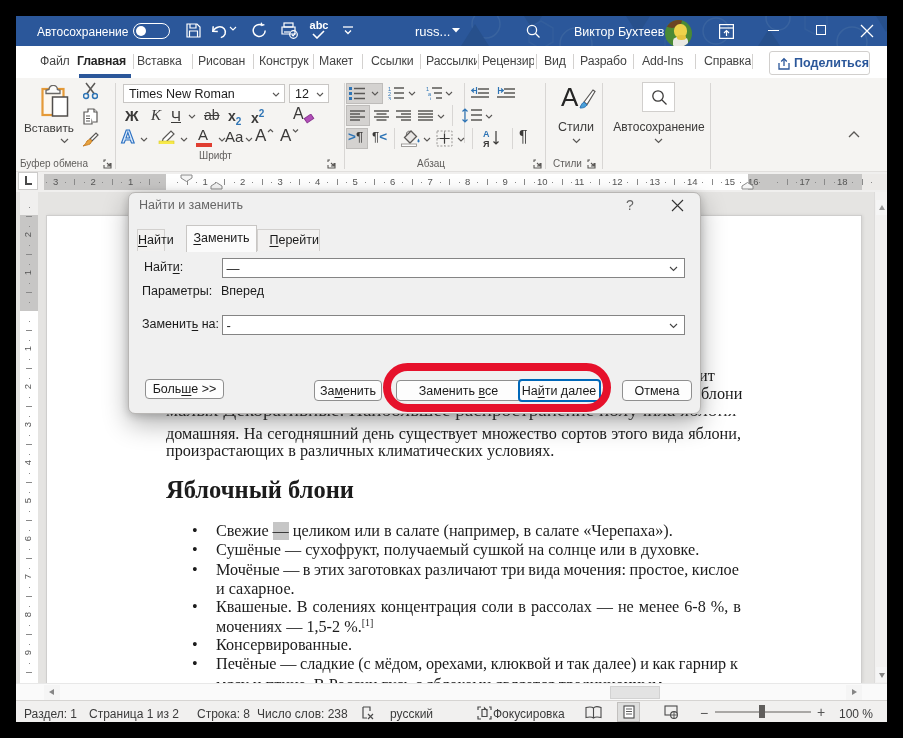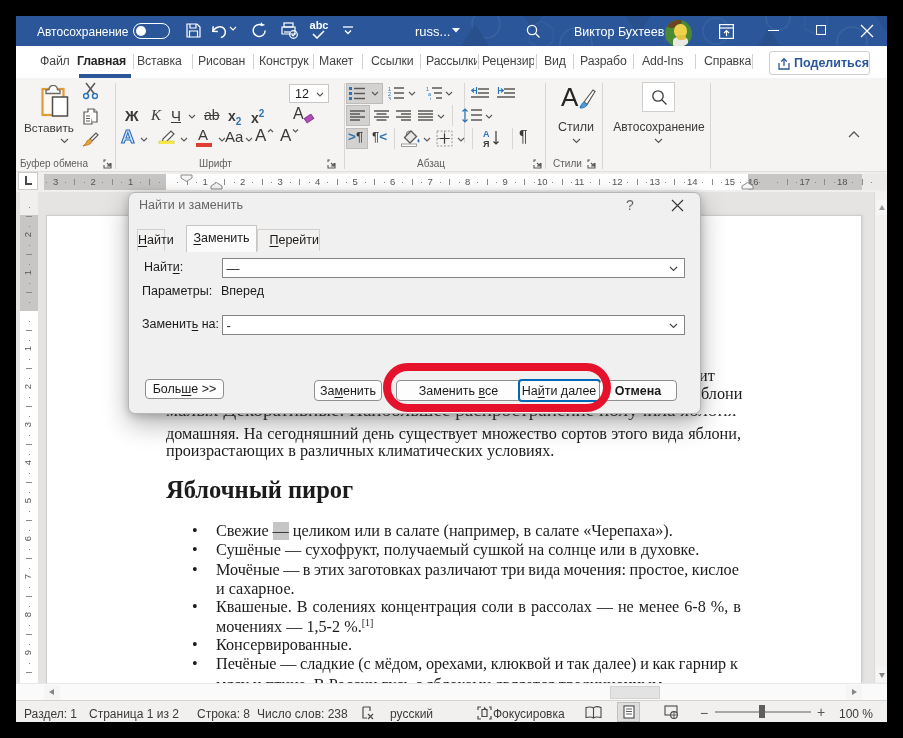--- a/index.html
+++ b/index.html
@@ -194,20 +194,26 @@
     <svg style="position:absolute;left:64px;top:52px" width="19" height="17" viewBox="0 0 19 17">
       <path d="M10 9 l6 -6 2 2 -6 6 z" fill="#fff" stroke="#5a5856" stroke-width="1.2"></path>
       <path d="M3 16 c2 -1 3 -3 4 -5 l3 -2 2 2 -2 3 c-2 1 -4 1 -7 2 z" fill="#e8a33d" stroke="#c87f28" stroke-width="1"></path>
     </svg>
     <div class="glabel" style="left:4px;top:80px;">Буфер обмена</div>
     <svg style="position:absolute;left:87px;top:81px" width="10" height="10" viewBox="0 0 10 10" fill="none" stroke="#5a5856" stroke-width="1.1">
       <path d="M3 1 h-2 v2 M1 6 v3 h3 M8 4 v5 h-5 M4 4 l3 3 M7 4 v3 h-3"></path>
     </svg>
     <div class="gsep" style="left:99px;"></div>
 
+    <div style="position:absolute;left:107px;top:6px;width:162px;height:19px;background:#fff;border:1px solid #c8c6c4;">
+      <div style="position:absolute;left:5px;top:2px;font-size:12.5px;color:#1d1d1d;">Times New Roman</div>
+      <svg style="position:absolute;right:4px;top:7px" width="8" height="5" viewBox="0 0 8 5" fill="none" stroke="#5a5856" stroke-width="1.1">
+          <path d="M1 1 l3 3 3 -3"></path>
+        </svg>
+    </div>
     <div style="position:absolute;left:273px;top:6px;width:40px;height:19px;background:#fff;border:1px solid #c8c6c4;">
       <div style="position:absolute;left:5px;top:2px;font-size:12.5px;color:#1d1d1d;">12</div>
       <svg style="position:absolute;right:4px;top:7px" width="8" height="5" viewBox="0 0 8 5" fill="none" stroke="#5a5856" stroke-width="1.1">
           <path d="M1 1 l3 3 3 -3"></path>
         </svg>
     </div>
     <div class="ricon" style="left:109px;top:29px;font-size:15px;font-weight:bold;">Ж</div>
     <div class="ricon" style="left:135px;top:29px;font-size:15px;font-style:italic;font-family:'Liberation Serif',serif;">K</div>
     <div class="ricon" style="left:155px;top:29px;font-size:15px;text-decoration:underline;">Ч</div>
     <svg class="chev" style="left:172px;top:36px" width="8" height="5" viewBox="0 0 8 5" fill="none" stroke="#5a5856" stroke-width="1.1">
@@ -243,21 +249,21 @@
         <path d="M1 1 l3 3 3 -3"></path>
       </svg>
     <div class="ricon" style="left:239px;top:48px;font-size:17px;">A</div>
     <svg style="position:absolute;left:251px;top:50px" width="7" height="5" viewBox="0 0 7 5" fill="none" stroke="#5a5856" stroke-width="1.2">
         <path d="M1 4 L3.5 1.5 L6 4"></path>
       </svg>
     <div class="ricon" style="left:264px;top:48px;font-size:17px;">A</div>
     <svg style="position:absolute;left:276px;top:50px" width="7" height="5" viewBox="0 0 7 5" fill="none" stroke="#5a5856" stroke-width="1.2">
         <path d="M1 1.5 L3.5 4 L6 1.5"></path>
       </svg>
-    <div class="glabel" style="left:183px;top:80px;">Шрифт</div>
+    <div class="glabel" style="left:183px;top:72px;">Шрифт</div>
     <svg style="position:absolute;left:311px;top:81px" width="10" height="10" viewBox="0 0 10 10" fill="none" stroke="#5a5856" stroke-width="1.1">
       <path d="M3 1 h-2 v2 M1 6 v3 h3 M8 4 v5 h-5 M4 4 l3 3 M7 4 v3 h-3"></path>
     </svg>
     <div class="gsep" style="left:328px;"></div>
 
     <div class="sel" style="position:absolute;left:330px;top:5px;width:37px;height:21px;"></div>
     <svg style="position:absolute;left:333px;top:9px" width="17" height="13" viewBox="0 0 17 13">
       <rect x="0" y="0" width="3" height="3" fill="#2e74b5"></rect>
         <rect x="0" y="5" width="3" height="3" fill="#2e74b5"></rect>
         <rect x="0" y="10" width="3" height="3" fill="#2e74b5"></rect>
@@ -548,21 +554,21 @@
   </div>
   <div id="page"></div>
   <div id="doctext">
     <div class="doc" style="left:683px;top:351px;font-size:16.2px;">ит</div>
     <div class="doc" style="left:685px;top:369px;font-size:16.2px;">блони</div>
     <div style="position:absolute;left:150px;top:398px;width:580px;height:8px;overflow:hidden;">
       <div class="doc" style="left:0px;top:-12.5px;font-size:16.2px;color:#3a3a3a;transform:scaleX(1.18);transform-origin:0 0;">малых Декоративные. Наибольшее распространение получила яблоня</div>
     </div>
     <div class="doc just" style="left:150px;top:409px;width:575px;font-size:16.2px;">домашняя. На сегодняшний день существует множество сортов этого вида яблони,</div>
     <div class="doc" style="left:150px;top:426px;font-size:16.2px;">произрастающих в различных климатических условиях.</div>
-    <div class="doc" style="left:150px;top:460px;font-size:24.5px;font-weight:bold;">Яблочный пирог</div>
+    <div class="doc" style="left:150px;top:460px;font-size:24.5px;font-weight:bold;">Яблочный блони</div>
     <div class="doc" style="left:176px;top:506px;font-size:16.2px;">•</div>
     <div class="doc" style="left:200px;top:506px;font-size:16.2px;">Свежие <span style="background:#c6c6c6;">—</span> целиком или в салате (например, в салате «Черепаха»).</div>
     <div class="doc" style="left:176px;top:525px;font-size:16.2px;">•</div>
     <div class="doc" style="left:200px;top:525px;font-size:16.2px;">Сушёные — сухофрукт, получаемый сушкой на солнце или в духовке.</div>
     <div class="doc" style="left:176px;top:545px;font-size:16.2px;">•</div>
     <div class="doc" style="left:200px;top:545px;word-spacing:-0.6px;font-size:16.2px;">Мочёные — в этих заготовках различают три вида мочения: простое, кислое</div>
     <div class="doc" style="left:200px;top:564px;font-size:16.2px;">и сахарное.</div>
     <div class="doc" style="left:176px;top:582px;font-size:16.2px;">•</div>
     <div class="doc just" style="left:200px;top:582px;width:525px;font-size:16.2px;">Квашеные. В солениях концентрация соли в рассолах — не менее 6-8 %, в</div>
     <div class="doc" style="left:200px;top:601px;font-size:16.2px;">мочениях — 1,5-2 %.<sup style="font-size:10px;">[1]</sup></div>
@@ -644,16 +650,16 @@
     <div class="combo" style="left:92.5px;top:122px;width:463px;height:20px;">
       <div style="position:absolute;left:4px;top:2px;font-size:13px;color:#1a1a1a;">-</div>
       <svg style="position:absolute;right:6px;top:7px" width="9" height="6" viewBox="0 0 9 6" fill="none" stroke="#444" stroke-width="1.1">
           <path d="M1 1 l3.5 3.5 L8 1"></path>
         </svg>
     </div>
     <div class="btn" style="left:16px;top:185.5px;width:79px;height:20px;line-height:19px;">Боль<u>ш</u>е &gt;&gt;</div>
     <div class="btn" style="left:185px;top:186.5px;width:68px;height:21px;line-height:20px;">За<u>м</u>енить</div>
     <div class="btn" style="left:266.5px;top:186.5px;width:126px;height:21px;line-height:20px;">Заменить <u>в</u>се</div>
     <div class="btn" style="left:388.5px;top:185.5px;width:83px;height:23px;line-height:20px;border:2px solid #0067b8;">На<u>й</u>ти далее</div>
-    <div class="btn" style="left:470px;top:186.5px;width:78px;height:21px;line-height:20px;font-weight:bold;">Отмена</div>
+    <div class="btn" style="left:493px;top:186.5px;width:70px;height:21px;line-height:20px;">Отмена</div>
   </div>
   <div id="redoval" style="position:absolute;left:367px;top:347px;width:228px;height:49px;border:8px solid #e6112b;border-radius:25px;"></div>
 </div>
 
 </body></html>

